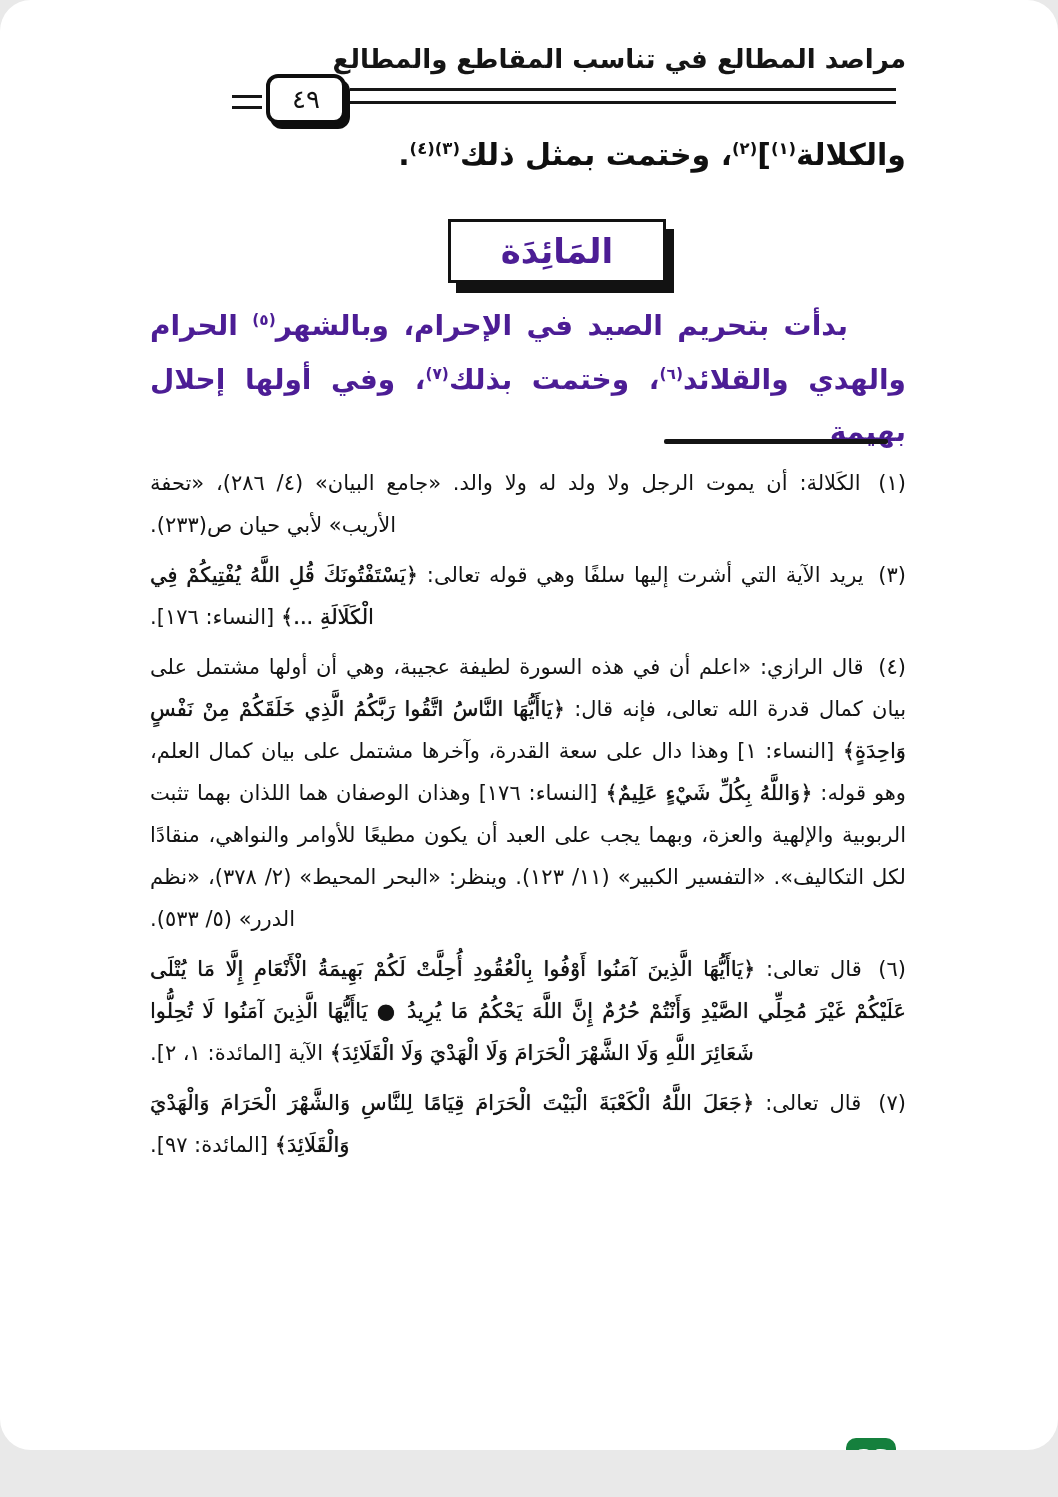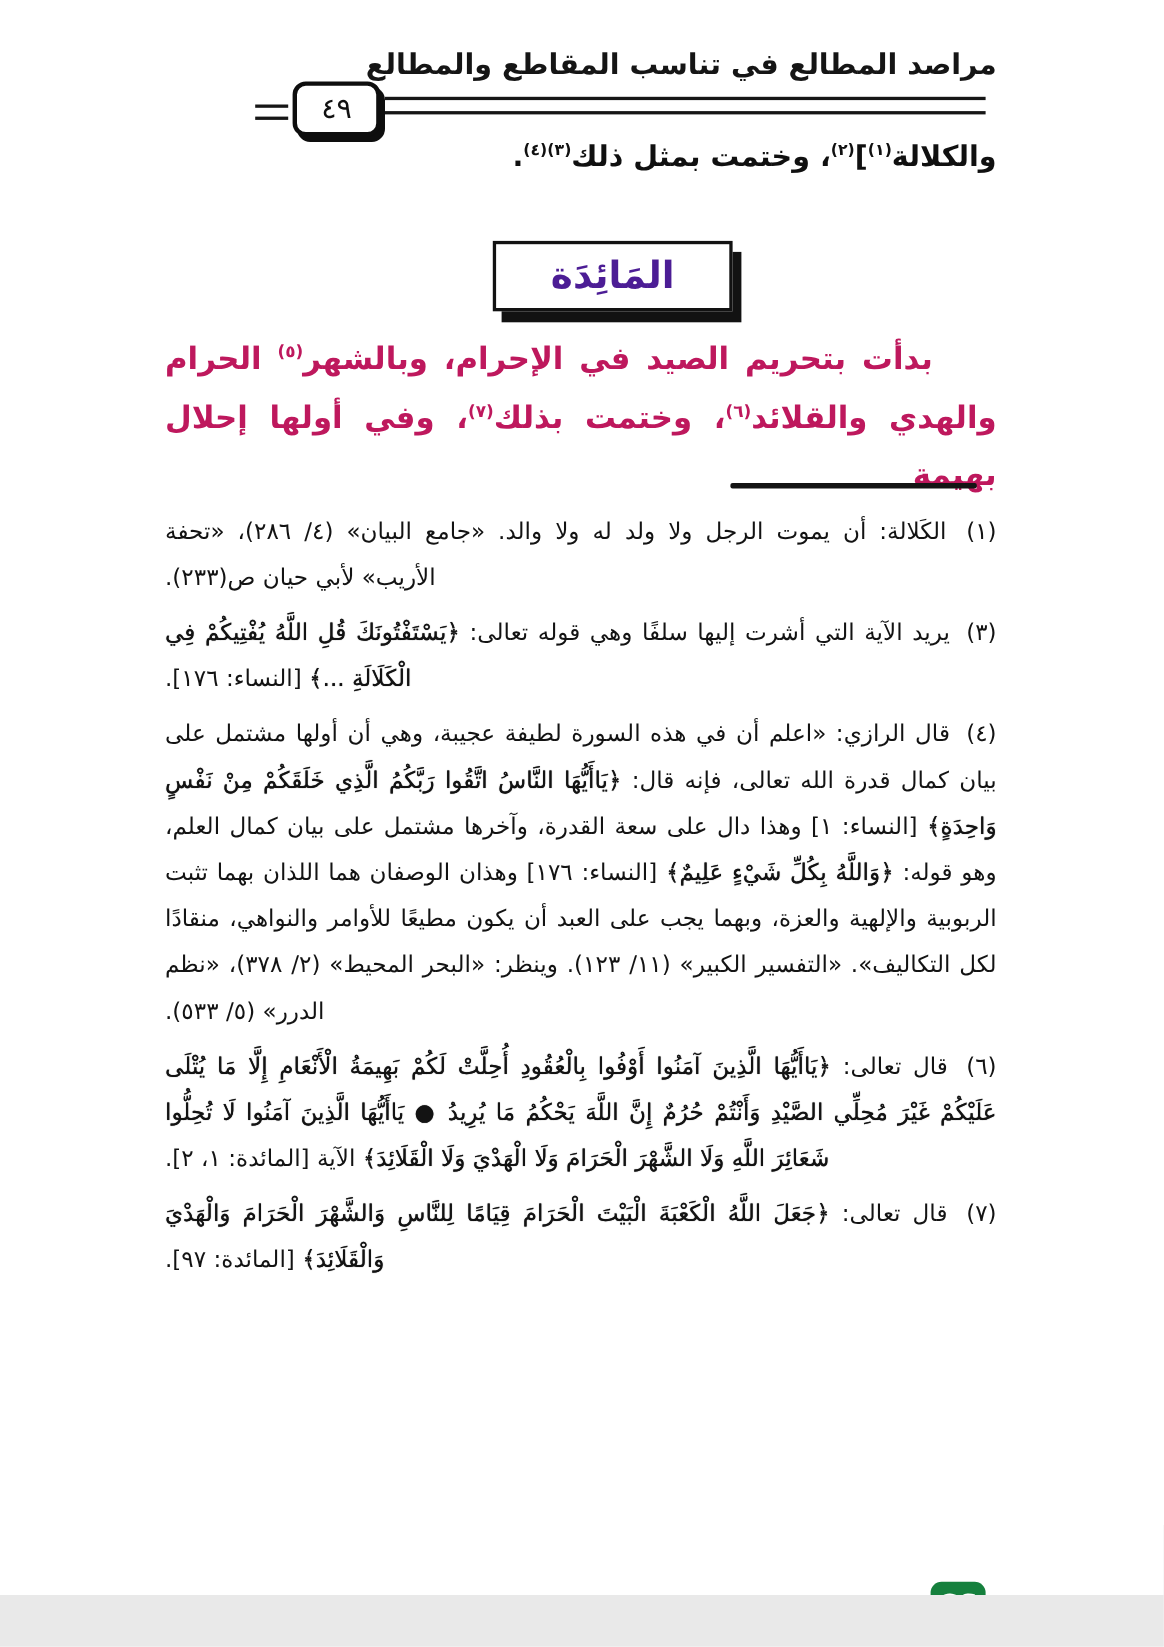--- a/index.html
+++ b/index.html
@@ -4,20 +4,21 @@
 <style>
   html,body{margin:0;padding:0;background:#e9e9e9;}
   .page{
     position:relative;
     width:1058px;height:1450px;
     margin:0 auto;
     background:#ffffff;
     overflow:hidden;
     font-family:"DejaVu Sans",sans-serif;
     color:#111;
+    border-radius:31px;
   }
   
   .running-title{
     position:absolute;top:44px;right:152px;
     direction:rtl;font-size:26px;font-weight:bold;color:#151515;
     white-space:nowrap;
   }
   .rule-main{
     position:absolute;left:350px;top:88px;width:546px;height:10px;
     border-top:3px solid #161616;border-bottom:3px solid #161616;
@@ -28,35 +29,35 @@
   }
   .page-box{
     position:absolute;left:266px;top:74px;width:72px;height:42px;
     border:4px solid #0e0e0e;border-radius:12px;background:#fff;
     box-shadow:4px 5px 0 #0e0e0e;
     display:flex;align-items:center;justify-content:center;
     font-size:26px;font-weight:normal;
   }
   
   .cont-line{
-    position:absolute;top:116px;left:150px;right:152px;
+    position:absolute;top:128px;left:150px;right:152px;
     direction:rtl;text-align:right;
-    font-size:26px;font-weight:bold;line-height:54px;color:#101010;
+    font-size:30px;font-weight:bold;line-height:54px;color:#101010;
   }
   .surah-box{
     position:absolute;left:448px;top:219px;width:212px;height:58px;
     background:#fff;border:3px solid #121212;
     box-shadow:8px 10px 0 #121212;
     display:flex;align-items:center;justify-content:center;
     font-size:34px;font-weight:bold;direction:rtl;color:#4c1d95;
   }
   .para-line{
     position:absolute;left:150px;right:152px;
     direction:rtl;
-    font-size:28px;font-weight:bold;line-height:52px;color:#be185d;
+    font-size:28px;font-weight:bold;line-height:52px;color:#4c1d95;
     text-align:justify;text-align-last:justify;
   }
   .para-line.first{top:300px;padding-right:58px;}
   .para-line.second{top:354px;}
   sup{font-size:0.55em;line-height:0;}
   
   .fn-sep{
     position:absolute;left:664px;top:439px;width:224px;height:5px;
     background:#141414;border-radius:2px;
   }

